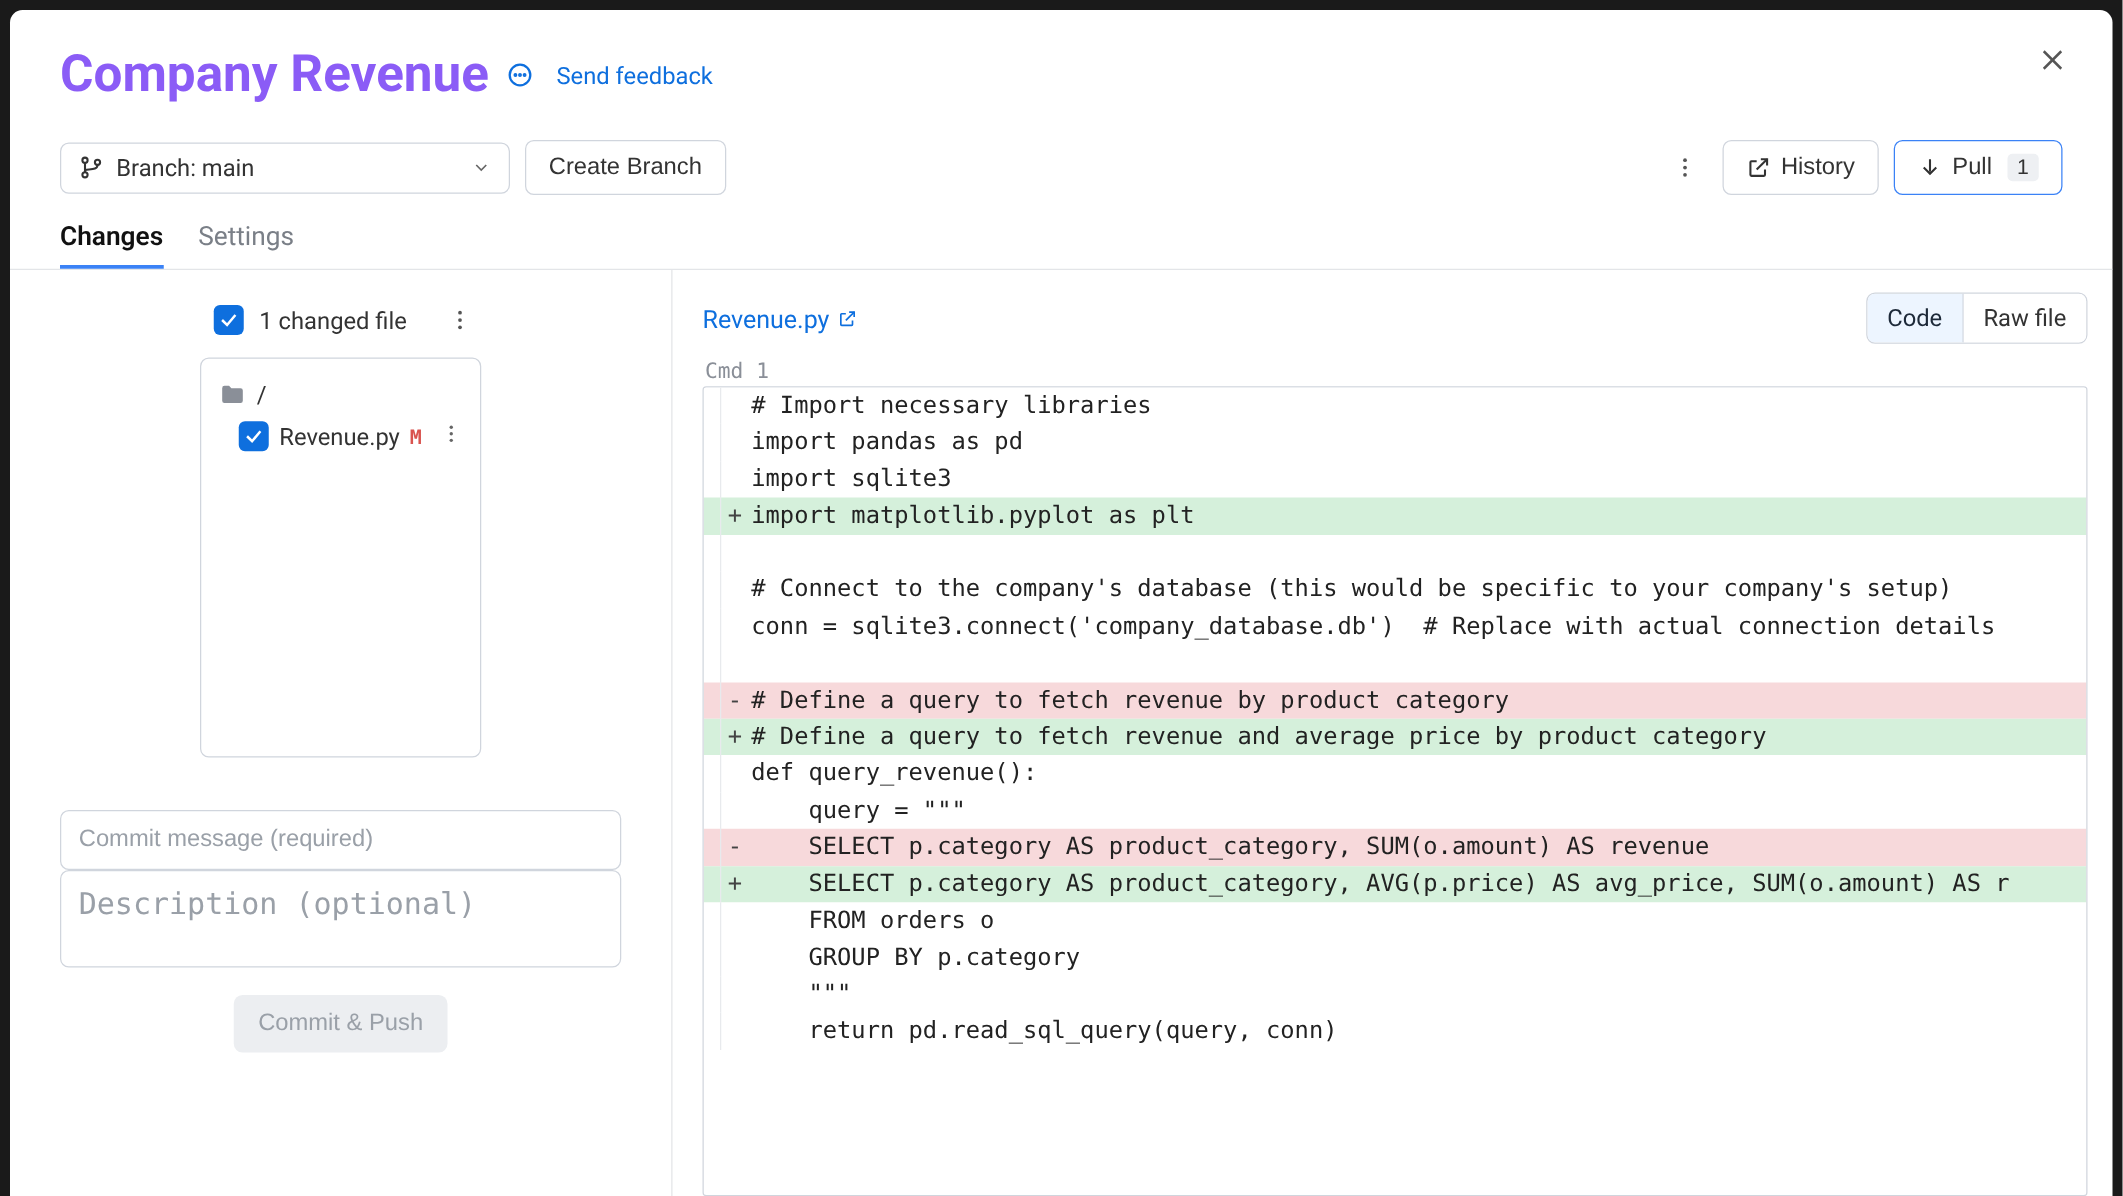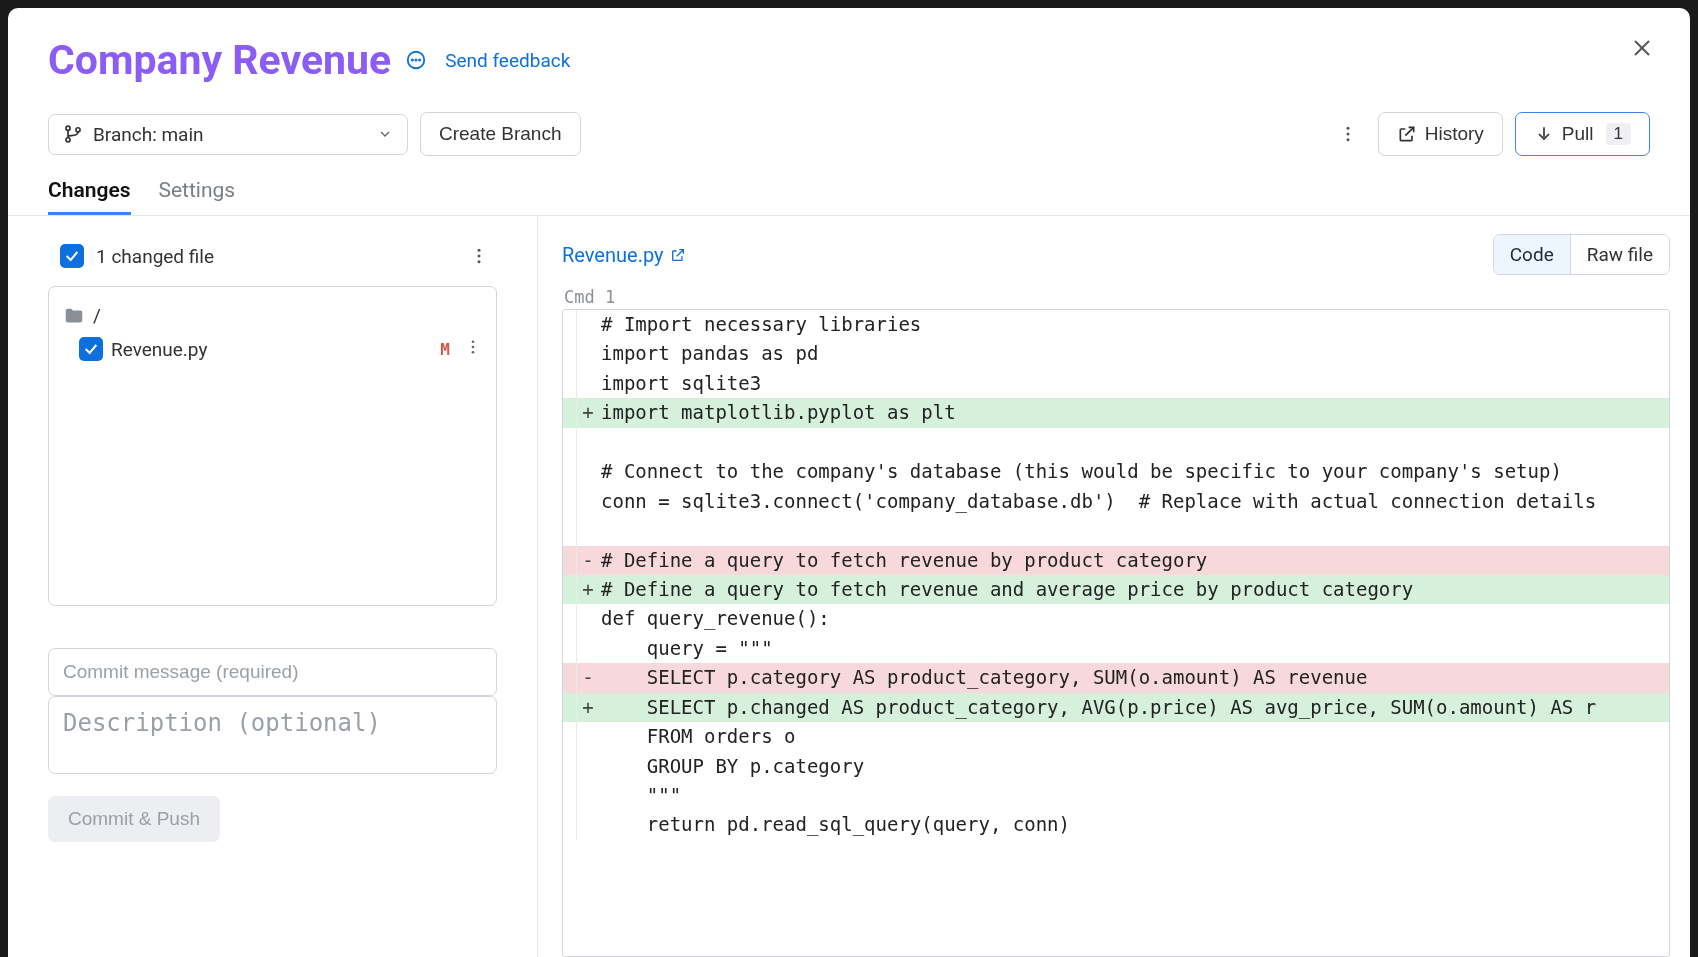--- a/index.html
+++ b/index.html
@@ -129,20 +129,21 @@
   flex: 1;
   display: flex;
   min-height: 0;
 }
 .sidebar {
   width: 530px;
   border-right: 1px solid #e3e5e8;
   padding: 14px 40px 20px 40px;
   display: flex;
   flex-direction: column;
+  align-items: center;
 }
 .changed-row {
   display: flex;
   align-items: center;
   gap: 12px;
   padding: 8px 0 12px 12px;
 }
 .checkbox {
   width: 24px; height: 24px;
   border-radius: 5px;
@@ -435,21 +436,21 @@
           <div class="diff-line add"><div class="gutter"></div><div class="marker">+</div><div class="code">import matplotlib.pyplot as plt</div></div>
           <div class="diff-line ctx"><div class="gutter"></div><div class="marker"> </div><div class="code"></div></div>
           <div class="diff-line ctx"><div class="gutter"></div><div class="marker"> </div><div class="code"># Connect to the company's database (this would be specific to your company's setup)</div></div>
           <div class="diff-line ctx"><div class="gutter"></div><div class="marker"> </div><div class="code">conn = sqlite3.connect('company_database.db')  # Replace with actual connection details</div></div>
           <div class="diff-line ctx"><div class="gutter"></div><div class="marker"> </div><div class="code"></div></div>
           <div class="diff-line del"><div class="gutter"></div><div class="marker">-</div><div class="code"># Define a query to fetch revenue by product category</div></div>
           <div class="diff-line add"><div class="gutter"></div><div class="marker">+</div><div class="code"># Define a query to fetch revenue and average price by product category</div></div>
           <div class="diff-line ctx"><div class="gutter"></div><div class="marker"> </div><div class="code">def query_revenue():</div></div>
           <div class="diff-line ctx"><div class="gutter"></div><div class="marker"> </div><div class="code">    query = """</div></div>
           <div class="diff-line del"><div class="gutter"></div><div class="marker">-</div><div class="code">    SELECT p.category AS product_category, SUM(o.amount) AS revenue</div></div>
-          <div class="diff-line add"><div class="gutter"></div><div class="marker">+</div><div class="code">    SELECT p.changed AS product_category, AVG(p.price) AS avg_price, SUM(o.amount) AS r</div></div>
+          <div class="diff-line add"><div class="gutter"></div><div class="marker">+</div><div class="code">    SELECT p.category AS product_category, AVG(p.price) AS avg_price, SUM(o.amount) AS r</div></div>
           <div class="diff-line ctx"><div class="gutter"></div><div class="marker"> </div><div class="code">    FROM orders o</div></div>
           <div class="diff-line ctx"><div class="gutter"></div><div class="marker"> </div><div class="code">    GROUP BY p.category</div></div>
           <div class="diff-line ctx"><div class="gutter"></div><div class="marker"> </div><div class="code">    """</div></div>
           <div class="diff-line ctx"><div class="gutter"></div><div class="marker"> </div><div class="code">    return pd.read_sql_query(query, conn)</div></div>
         </div>
     </div>
   </div>
 </div>
 
 </body></html>

